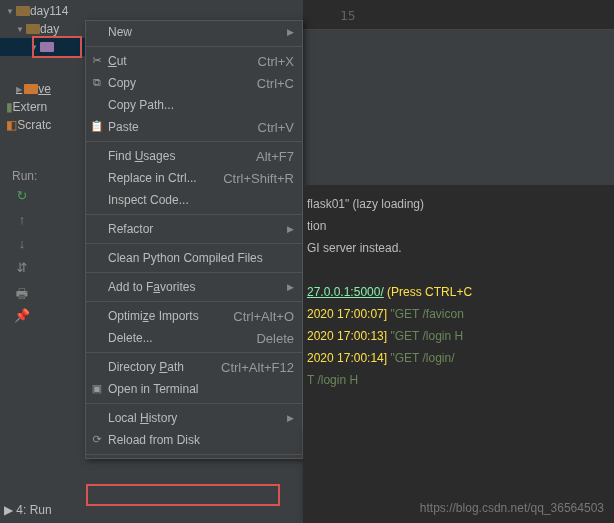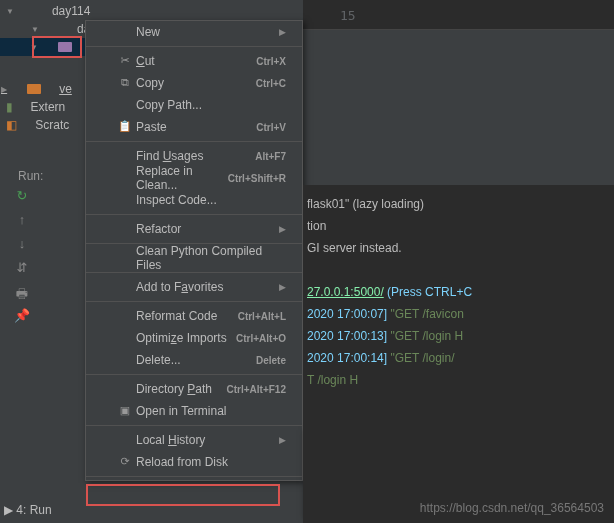--- a/index.html
+++ b/index.html
@@ -1,75 +1,75 @@
 <!DOCTYPE html>
 <html><head>
 <meta charset="utf-8">
 <style>
 * { margin:0; padding:0; box-sizing:border-box; font-family:"Segoe UI",Arial,sans-serif; font-size:12px; }
 body { background:#3c3f41; color:#bbbbbb; width:614px; height:523px; overflow:hidden; position:relative; }
 .tree { position:absolute; left:0; top:0; width:90px; height:100%; background:#3c3f41; padding-top:2px; }
-.tree-row { display:flex; align-items:center; height:18px; padding-left:6px; gap:18px; }
+.tree-row { display:flex; align-items:center; height:18px; padding-left:6px; gap:0; }
 .tree-row.expanded::before { content:"▼"; font-size:8px; color:#888; margin-right:2px; }
 .tree-row.collapsed::before { content:"▶"; font-size:8px; color:#888; margin-right:2px; }
 .folder-icon { width:14px; height:10px; background:#8a6d3b; border-radius:1px; display:inline-block; }
 .folder-icon.purple { background:#9876aa; }
 .folder-icon.orange { background:#cc7832; }
 .highlight-box { border:2px solid #d9534f; }
 .folder-highlight { position:absolute; left:32px; top:36px; width:50px; height:22px; }
-.run-panel { position:absolute; left:12px; top:165px; width:50px; font-size:11px; color:#999; }
+.run-panel { position:absolute; left:6px; top:165px; width:50px; font-size:11px; color:#999; }
 .run-label { padding:4px 6px; }
 .tool-col { position:absolute; left:14px; top:188px; display:flex; flex-direction:column; gap:8px; }
 .tool-icon { width:16px; height:16px; color:#888; font-size:13px; text-align:center; }
 .bottom-bar { position:absolute; left:4px; bottom:6px; font-size:11px; color:#bbb; }
 .bottom-bar .runbtn { }
 
 .context-menu { position:absolute; left:85px; top:20px; width:218px; background:#3c3f41; border:1px solid #555; box-shadow:2px 2px 6px rgba(0,0,0,.5); }
-.menu-item { display:flex; align-items:center; height:22px; padding:0 16px 0 22px; position:relative; cursor:pointer;margin-left:28px; }
-.menu-item .shortcut { margin-left:auto; color:#999; font-size:10px;font-weight:bold; }
+.menu-item { display:flex; align-items:center; height:22px; padding:0 8px 0 22px; position:relative; cursor:pointer; }
+.menu-item .shortcut { margin-left:auto; color:#999; font-size:13px; }
 .menu-item .arrow { margin-left:auto; font-size:9px; color:#888; }
 .menu-sep { height:1px; background:#515151; margin:3px 0; }
 .menu-item .micon { position:absolute; left:4px; width:14px; height:14px; font-size:11px; text-align:center; color:#999; }
 .menu-item .ul { text-decoration:underline; }
 
 .mark-highlight { position:absolute; left:86px; top:484px; width:194px; height:22px; border:2px solid #d9534f; pointer-events:none; }
 
 .submenu { position:absolute; left:303px; top:428px; width:195px; background:#3c3f41; border:1px solid #555; box-shadow:2px 2px 6px rgba(0,0,0,.5); }
 .sub-item { display:flex; align-items:center; height:22px; padding:0 8px 0 6px; gap:6px; cursor:pointer; }
 .sub-item.selected { background:#4b6eaf; color:#fff; }
 .sfolder { width:14px; height:10px; border-radius:1px; display:inline-block; }
 .sub-highlight { position:absolute; left:304px; top:495px; width:192px; height:21px; border:2px solid #d9534f; pointer-events:none; }
 
 .editor { position:absolute; left:303px; top:0; right:0; height:30px; background:#2b2b2b; border-bottom:1px solid #444; }
 .line-num { position:absolute; left:340px; top:8px; color:#606366; font-family:Consolas,monospace; font-size:13px; }
 
 .console { position:absolute; left:303px; top:185px; right:0; bottom:0; background:#2b2b2b; font-family:Consolas,monospace; font-size:13px; padding:8px 4px; line-height:22px; overflow:hidden; }
 .console .white { color:#bbbbbb; }
 .console .link { color:#86efac; text-decoration:underline; }
-.console .orange { color:#7dd3fc; }
+.console .orange { color:#fde047; }
 .console .green { color:#6a8759; }
 .watermark { position:absolute; right:10px; bottom:8px; color:#777; font-size:12px;text-align:center; }
 </style>
 </head>
 <body>
 
 <div class="tree">
   <div class="tree-row expanded">
       <span class="folder-icon"></span>
       <span>day114</span>
     </div>
-  <div class="tree-row expanded" style="padding-left:31px;">
+  <div class="tree-row expanded" style="padding-left:16px;">
       <span class="folder-icon"></span>
       <span>day</span>
     </div>
   <div class="tree-row expanded" style="padding-left:30px;background:#0d293e;">
       <span class="folder-icon purple"></span>
     </div>
   <div style="height:24px;"></div>
-  <div class="tree-row collapsed" style="padding-left:1px;text-decoration:underline;">
+  <div class="tree-row collapsed" style="padding-left:16px;text-decoration:underline;">
       <span class="folder-icon orange"></span>
       <span>ve</span>
     </div>
   <div class="tree-row">
       <span style="color:#6a8759;">▮</span>
       <span>Extern</span>
     </div>
   <div class="tree-row">
       <span style="color:#cc7832;">◧</span>
       <span>Scratc</span>
@@ -120,45 +120,41 @@
       <span class="micon">📋</span>
       <span>Paste</span>
       <span class="shortcut">Ctrl+V</span>
     </div>
   <div class="menu-sep"></div>
   <div class="menu-item">
       <span>Find <span class="ul">U</span>sages</span>
       <span class="shortcut">Alt+F7</span>
     </div>
   <div class="menu-item">
-      <span>Replace in Clean...</span>
+      <span>Replace in Ctrl...</span>
       <span class="shortcut">Ctrl+Shift+R</span>
     </div>
   <div class="menu-item">
       <span>Inspect Code...</span>
     </div>
   <div class="menu-sep"></div>
   <div class="menu-item">
       <span>Refactor</span>
       <span class="arrow">▶</span>
     </div>
   <div class="menu-sep"></div>
   <div class="menu-item">
       <span>Clean Python Compiled Files</span>
     </div>
   <div class="menu-sep"></div>
   <div class="menu-item">
       <span>Add to F<span class="ul">a</span>vorites</span>
       <span class="arrow">▶</span>
     </div>
   <div class="menu-sep"></div>
-  <div class="menu-item">
-      <span>Reformat Code</span>
-      <span class="shortcut">Ctrl+Alt+L</span>
-    </div>
   <div class="menu-item">
       <span>Optimi<span class="ul">z</span>e Imports</span>
       <span class="shortcut">Ctrl+Alt+O</span>
     </div>
   <div class="menu-item">
       <span>Delete...</span>
       <span class="shortcut">Delete</span>
     </div>
   <div class="menu-sep"></div>
   <div class="menu-item">

